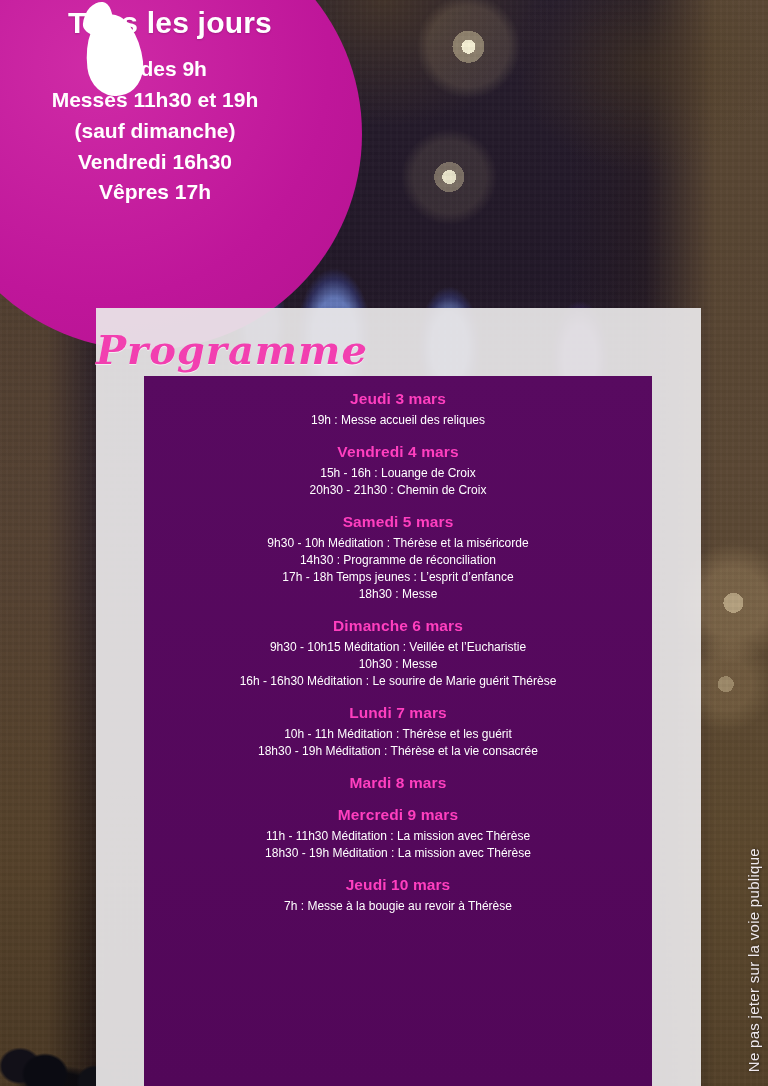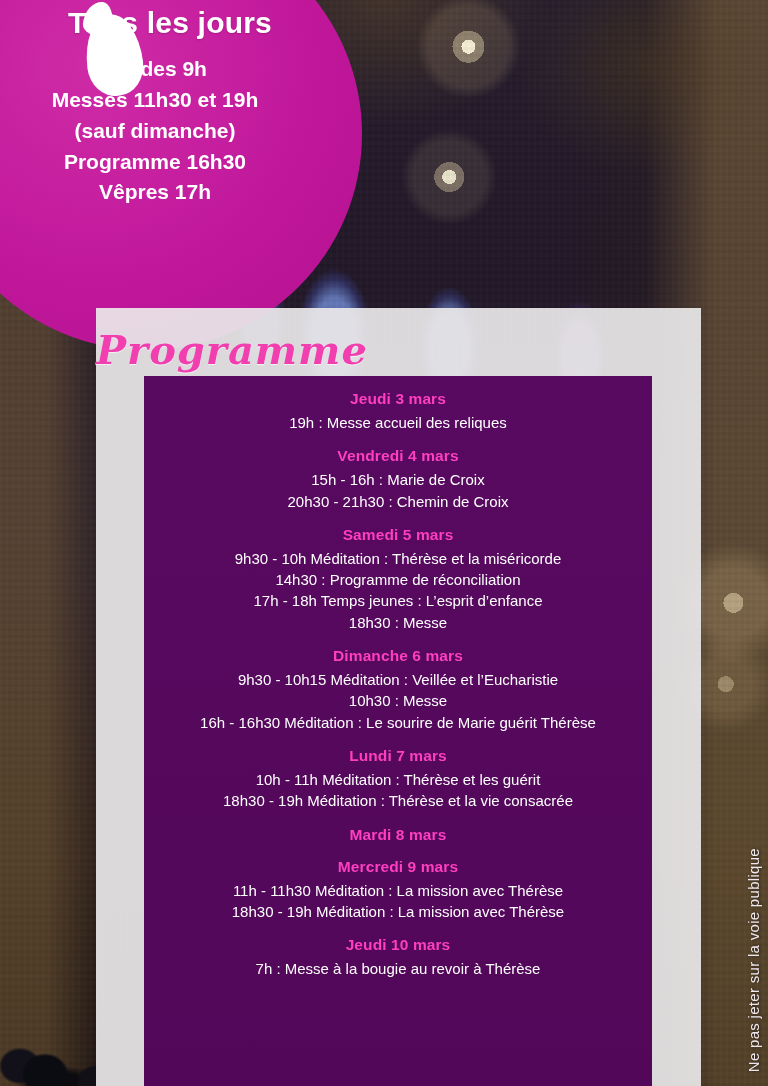--- a/index.html
+++ b/index.html
@@ -152,21 +152,21 @@
   .day-block { margin-bottom: 14px; }
   .day-block:last-child { margin-bottom: 0; }
   .day-head {
     color: #ff3fbf;
     font-weight: 700;
     font-size: 15.5px;
     margin-bottom: 4px;
     letter-spacing: .1px;
   }
   .day-line {
-    font-size: 15px;
+    font-size: 12px;
     line-height: 1.42;
     color: #ffffff;
     font-weight: 400;
   }
 
   
   .side-note {
     position: absolute;
     right: 6px;
     bottom: 14px;
@@ -189,35 +189,35 @@
   <div class="bg-texture"></div>
   <div class="crowd"></div>
 
   <div class="circle">
     <div class="flame"></div>
     <div class="circle-title">Tous les jours</div>
     <div class="circle-lines">
       <div>Laudes 9h</div>
       <div>Messes 11h30 et 19h</div>
       <div>(sauf dimanche)</div>
-      <div>Programme 16h30</div>
+      <div>Vendredi 16h30</div>
       <div>Vêpres 17h</div>
     </div>
   </div>
 
   <div class="panel">
     <div class="programme-title">Programme</div>
     <div class="purple-box">
         <div class="day-block">
           <div class="day-head">Jeudi 3 mars</div>
           <div class="day-line">19h : Messe accueil des reliques</div>
         </div>
         <div class="day-block">
           <div class="day-head">Vendredi 4 mars</div>
-          <div class="day-line">15h - 16h : Marie de Croix</div>
+          <div class="day-line">15h - 16h : Louange de Croix</div>
           <div class="day-line">20h30 - 21h30 : Chemin de Croix</div>
         </div>
         <div class="day-block">
           <div class="day-head">Samedi 5 mars</div>
           <div class="day-line">9h30 - 10h Méditation : Thérèse et la miséricorde</div>
           <div class="day-line">14h30 : Programme de réconciliation</div>
           <div class="day-line">17h - 18h Temps jeunes : L’esprit d’enfance</div>
           <div class="day-line">18h30 : Messe</div>
         </div>
         <div class="day-block">

